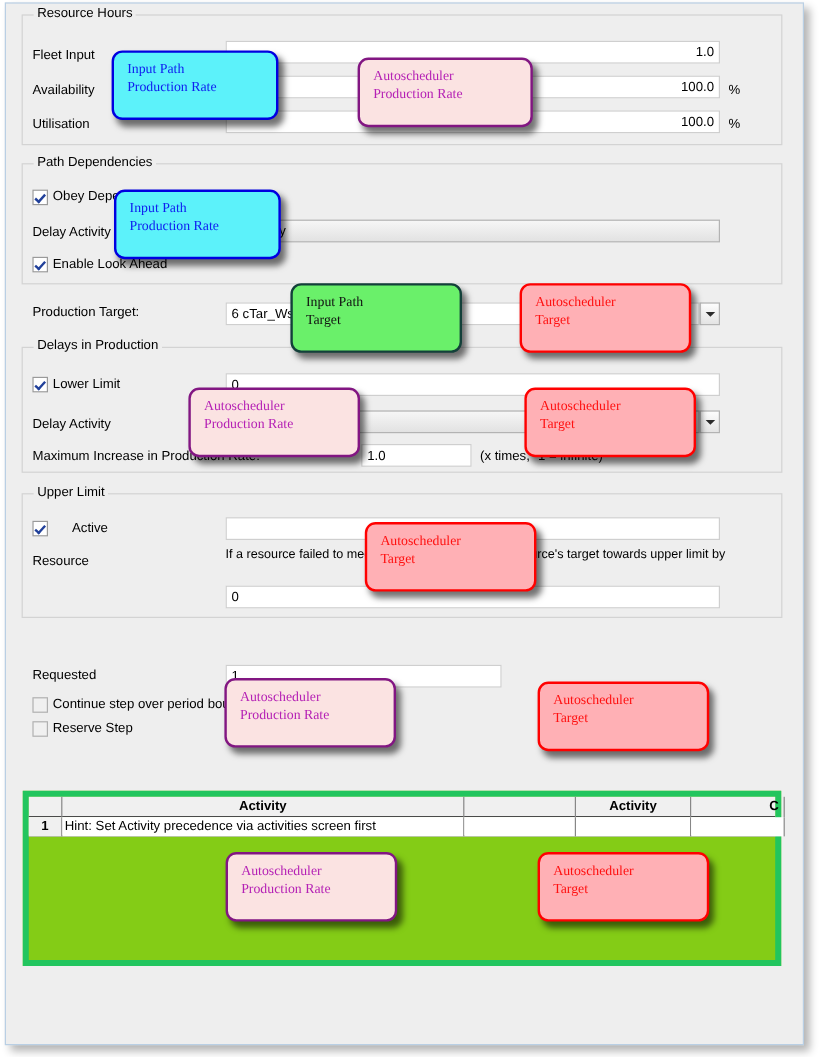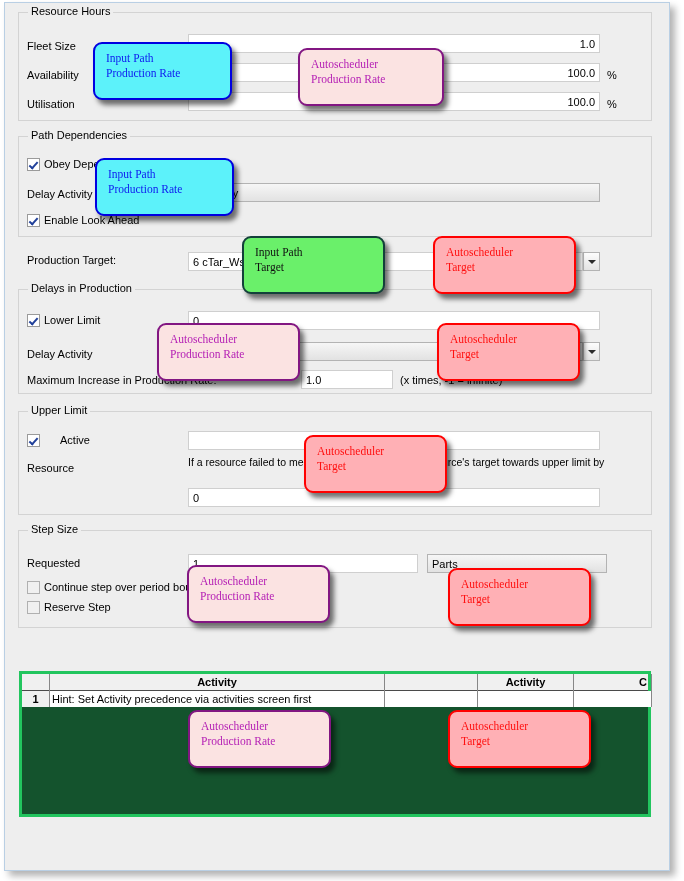--- a/index.html
+++ b/index.html
@@ -130,24 +130,23 @@
     transform: rotate(42deg);
   }
   .cb.gray {
     background: #f0f0f0;
     border: 1px solid #b0b0b0;
   }
 
   
   .grid {
     position: absolute;
-    border: 3px solid #22c55e;
-    background: #14532d;
-    box-sizing: border-box;
-    margin-top: 12px;
+    border: 5px solid #22c55e;
+    background: #84cc16;
+    box-sizing: border-box;
   }
   .grid-head {
     position: absolute;
     left: 0; top: 0; right: 0;
     height: 17px;
     background: #f0f0f0;
     border-bottom: 1px solid #4a4a4a;
     box-sizing: border-box;
   }
   .gh {
@@ -213,21 +212,21 @@
 </style>
 </head>
 <body>
 
 <div id="window">
   <div id="canvas">
 
     <div class="group" style="left:13px; top:9px; width:634px; height:109px;">
       <div class="group-title">Resource Hours</div>
     </div>
-    <div class="lbl" style="left:22px; top:37px;">Fleet Size</div>
+    <div class="lbl" style="left:22px; top:37px;">Fleet Input</div>
     <div class="tbox right" style="left:183px; top:31px; width:412px; height:19px;">1.0</div>
 
     <div class="lbl" style="left:22px; top:66px;">Availability</div>
     <div class="tbox right" style="left:183px; top:60px; width:412px; height:19px;">100.0</div>
     <div class="lbl" style="left:602px; top:66px;">%</div>
 
     <div class="lbl" style="left:22px; top:95px;">Utilisation</div>
     <div class="tbox right" style="left:183px; top:89px; width:412px; height:19px;">100.0</div>
     <div class="lbl" style="left:602px; top:95px;">%</div>
 
@@ -270,26 +269,22 @@
       <div class="group-title">Upper Limit</div>
     </div>
     <div class="cb checked" style="left:22px; top:431px;"></div>
     <div class="lbl" style="left:39px; top:431px;margin-left:16px;">Active</div>
     <div class="combo" style="left:183px; top:428px; width:412px; height:19px;"></div>
 
     <div class="lbl" style="left:22px; top:459px;">Resource</div>
     <div class="lbl-s" style="left:183px; top:453px; width:420px;">If a resource failed to meet its target, increase the resource's target towards upper limit by</div>
     <div class="tbox" style="left:183px; top:485px; width:412px; height:19px;">0</div>
 
-    <div class="group" style="left:13px; top:527px; width:634px; height:98px;">
-      <div class="group-title">Step Size</div>
-    </div>
     <div class="lbl" style="left:22px; top:554px;">Requested</div>
     <div class="combo" style="left:183px; top:551px; width:230px; height:19px;">1</div>
-    <div class="combo gray" style="left:422px; top:551px; width:180px; height:19px;">Parts</div>
 
     <div class="cb gray" style="left:22px; top:578px;"></div>
     <div class="lbl" style="left:39px; top:578px;">Continue step over period boundaries</div>
 
     <div class="cb gray" style="left:22px; top:598px;"></div>
     <div class="lbl" style="left:39px; top:598px;">Reserve Step</div>
 
 
     <div class="grid" style="left:14px; top:656px; width:632px; height:146px;">
       <div class="grid-head">

